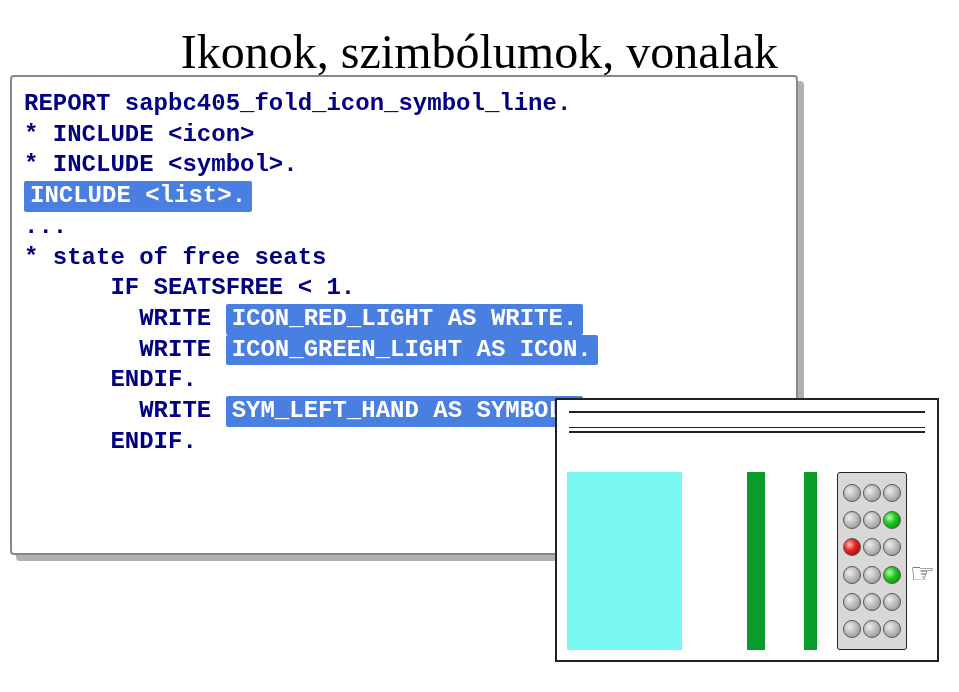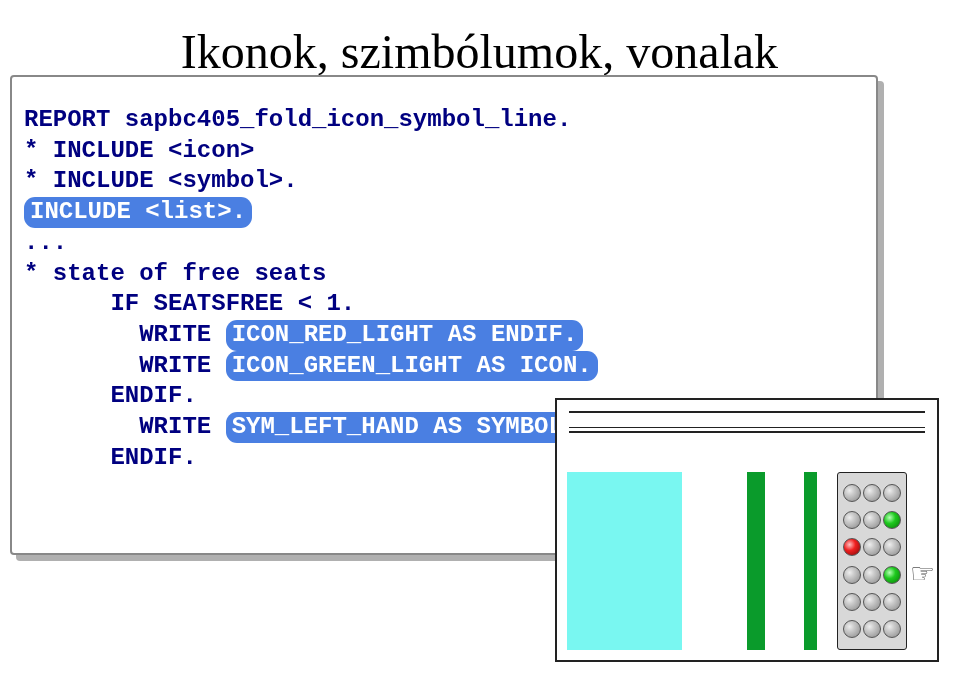--- a/index.html
+++ b/index.html
@@ -14,38 +14,38 @@
   .title {
     font-size: 48px;
     text-align: center;
     margin: 24px 0 10px 0;
     font-weight: normal;
   }
   .code-box {
     position: absolute;
     left: 10px;
     top: 75px;
-    width: 868px;
+    width: 788px;
     height: 480px;
     border: 2px solid #888;
     border-radius: 4px;
     background: #fff;
     box-shadow: 6px 6px 0 0 #b0b0b0;
     font-family: "Courier New", monospace;
     font-weight: bold;
     font-size: 24px;
     color: #000080;
-    padding: 28px 12px 10px 12px;
+    padding: 12px 12px 10px 12px;
     box-sizing: border-box;
     line-height: 1.28;
   }
   .code-box .hl {
     background: #4a7fe2;
     color: #fff;
-    border-radius: 11px;
+    border-radius: 2px;
     padding: 0px 6px;
     display: inline-block;
   }
   .code-line {
     white-space: pre;
   }
   .window {
     position: absolute;
     right: 20px;
     bottom: 30px;
@@ -127,21 +127,21 @@
 <h1 class="title">Ikonok, szimbólumok, vonalak</h1>
 
 <div class="code-box">
   <div class="code-line">REPORT sapbc405_fold_icon_symbol_line.</div>
   <div class="code-line">* INCLUDE &lt;icon&gt;</div>
   <div class="code-line">* INCLUDE &lt;symbol&gt;.</div>
   <div class="code-line"><span class="hl">INCLUDE &lt;list&gt;.</span></div>
   <div class="code-line">...</div>
   <div class="code-line">* state of free seats</div>
   <div class="code-line">      IF SEATSFREE &lt; 1.</div>
-  <div class="code-line"><span>        WRITE </span><span class="hl">ICON_RED_LIGHT AS ENDIF.</span></div>
+  <div class="code-line"><span>        WRITE </span><span class="hl">ICON_RED_LIGHT AS WRITE.</span></div>
   <div class="code-line"><span>        WRITE </span><span class="hl">ICON_GREEN_LIGHT AS ICON.</span></div>
   <div class="code-line">      ENDIF.</div>
   <div class="code-line"><span>        WRITE </span><span class="hl">SYM_LEFT_HAND AS SYMBOL.</span></div>
   <div class="code-line">      ENDIF.</div>
 </div>
 
 <div class="window">
   <div class="lines-area">
     <div class="hdr-line"></div>
     <div class="hdr-line" style="margin-top:14px"></div>

